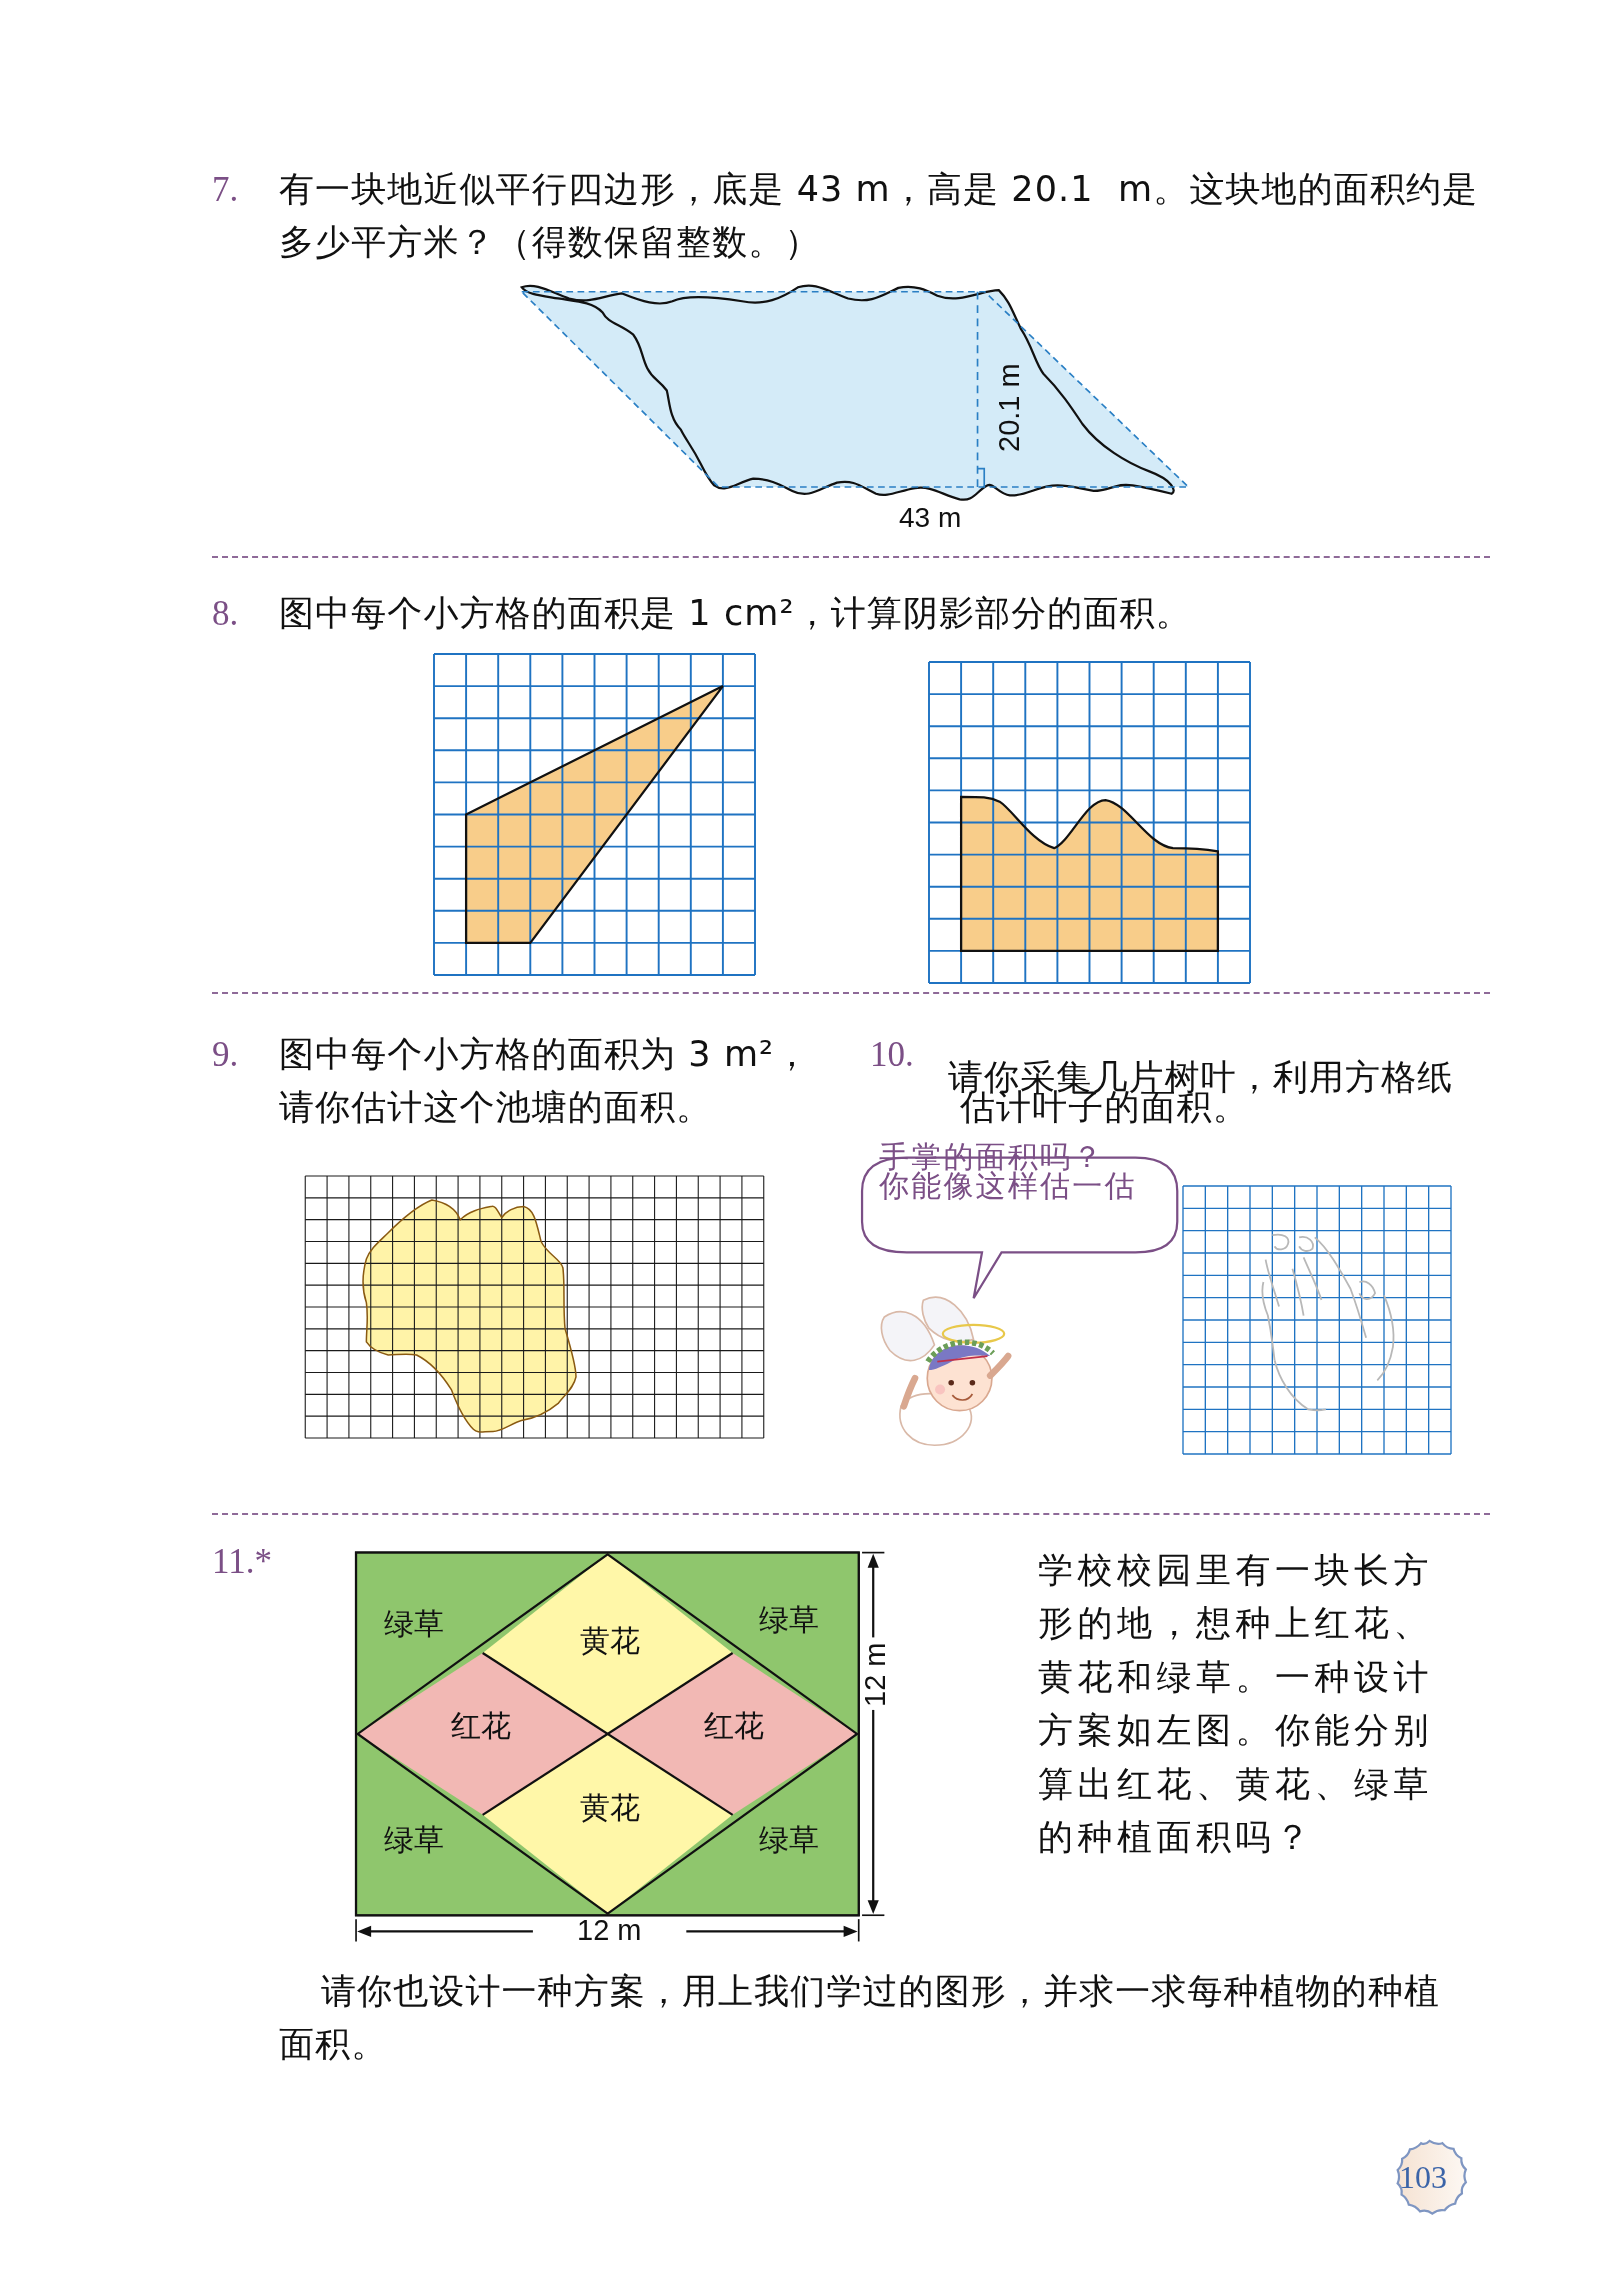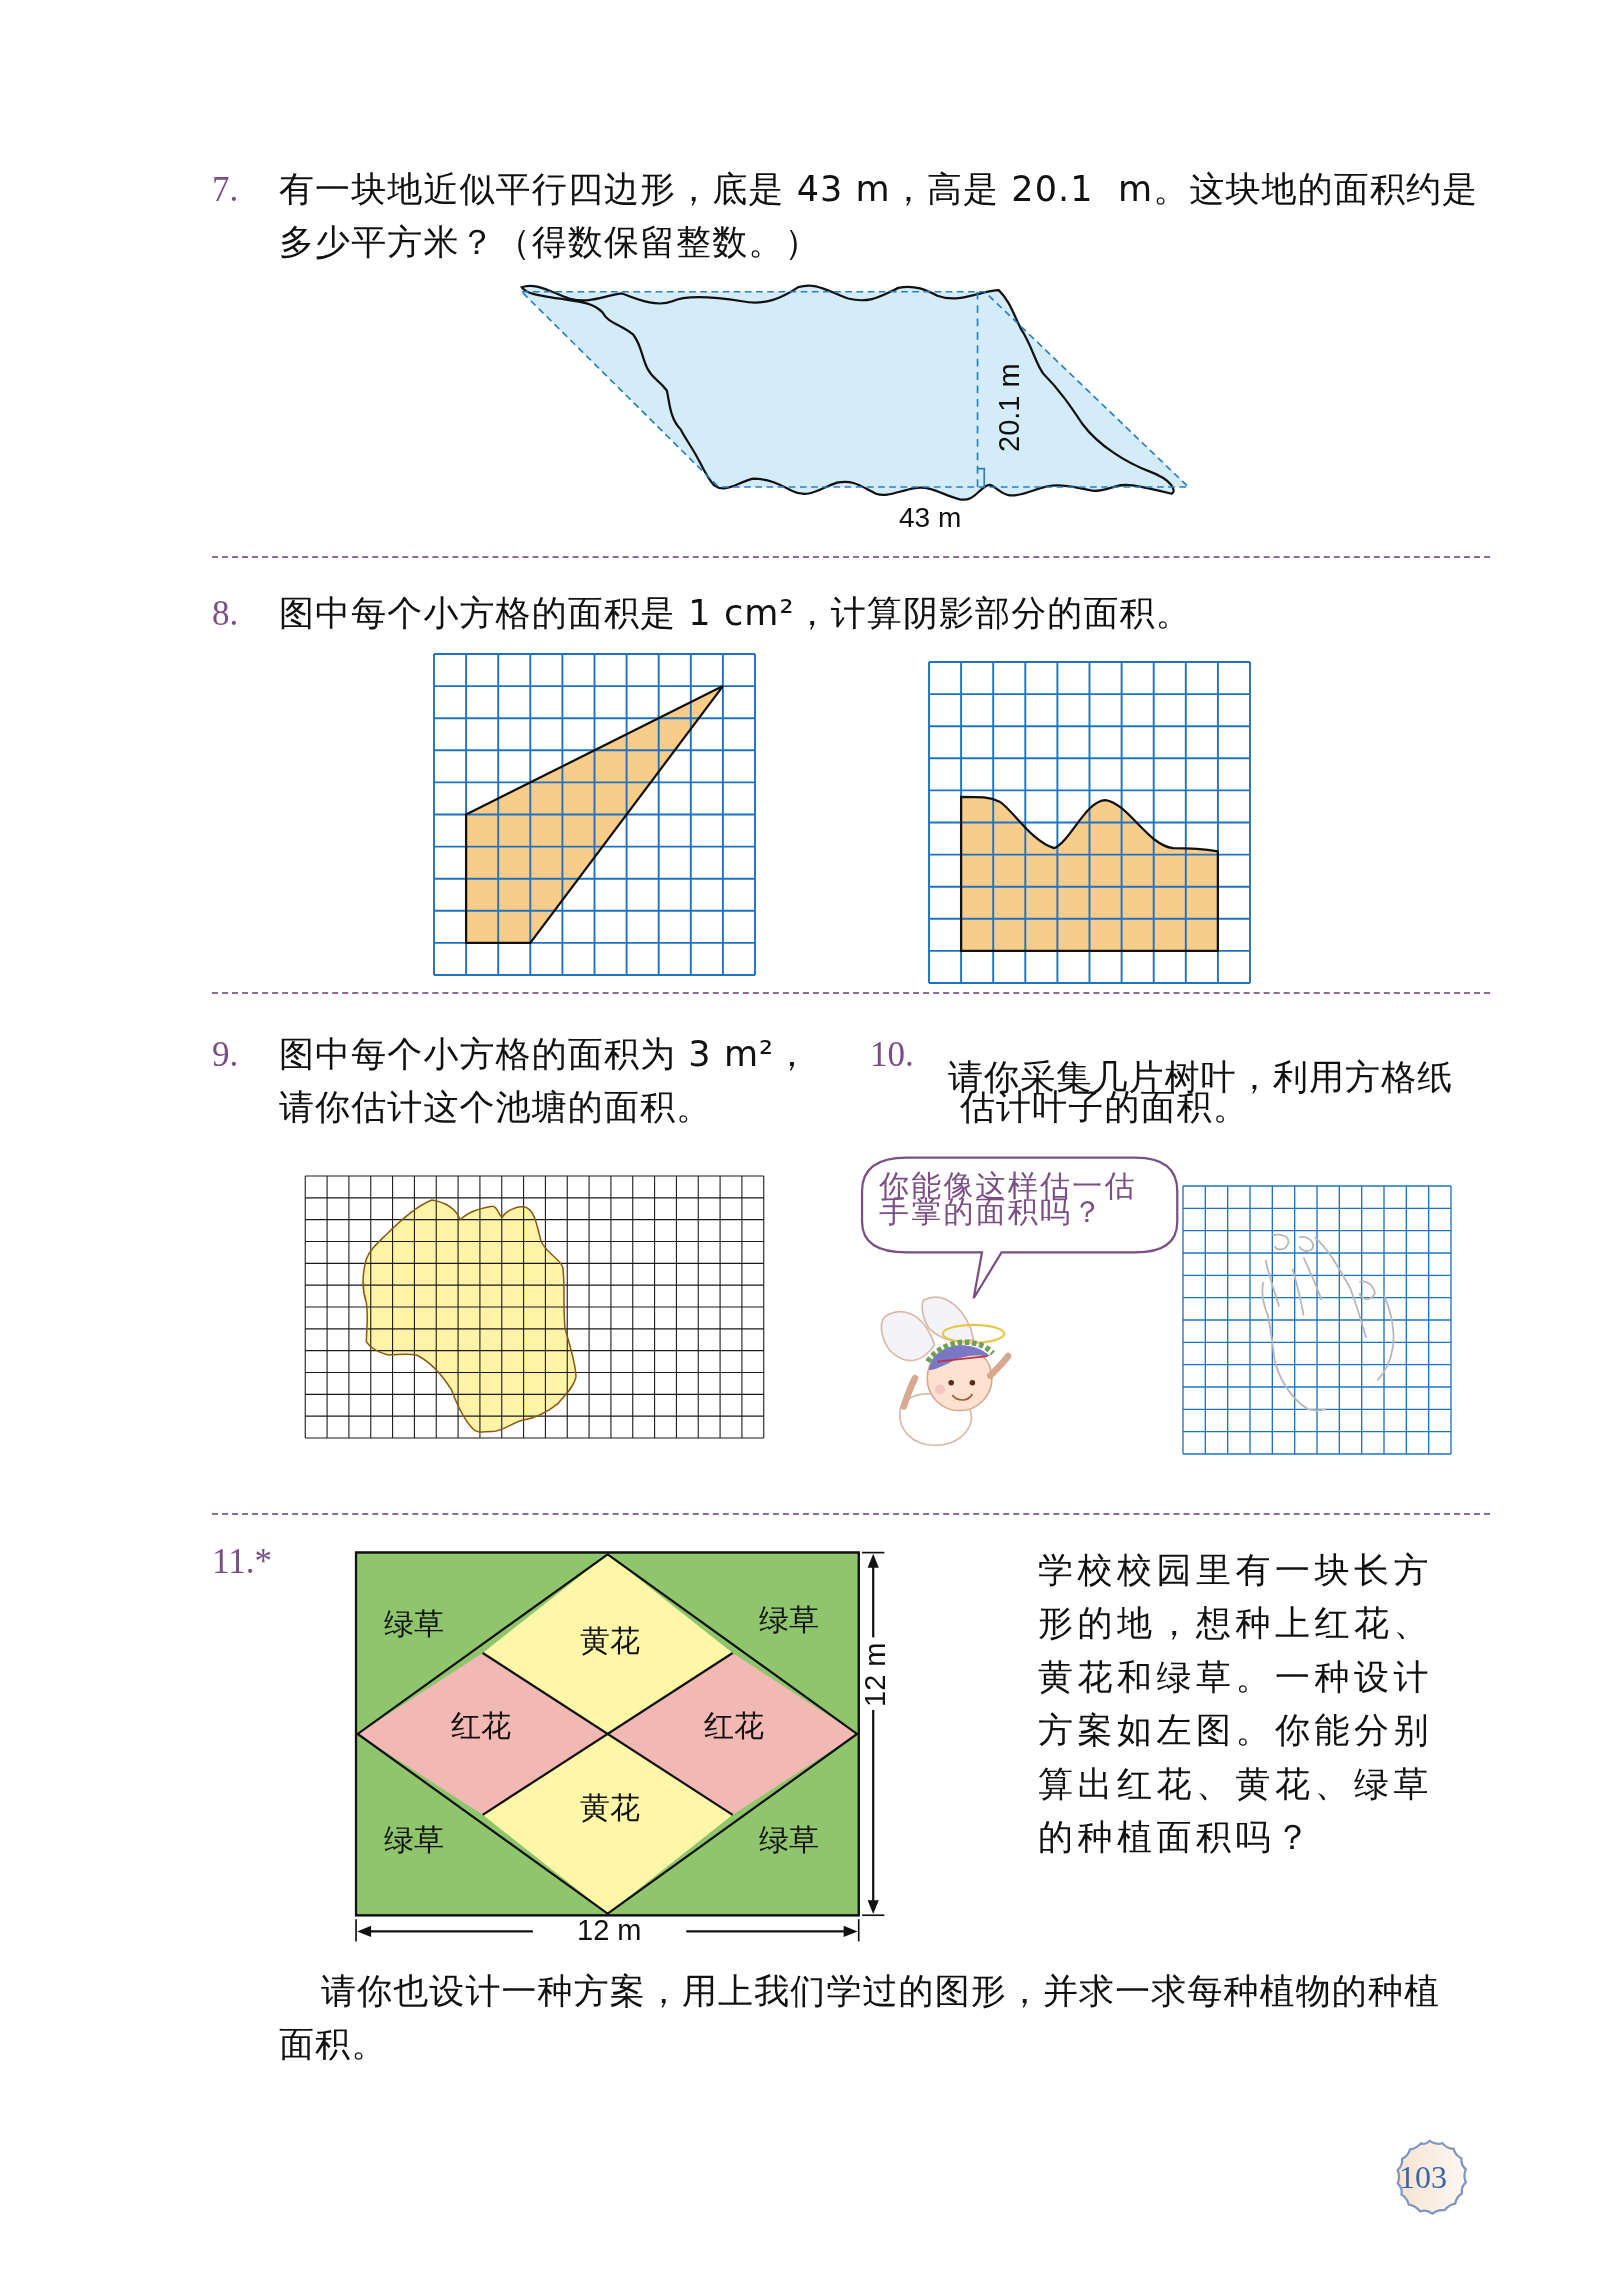--- a/index.html
+++ b/index.html
@@ -147,21 +147,21 @@
 </svg>
 
 <div class="qnum" style="left:870px;top:1037px;">10.</div>
 <div class="qtext" style="left:948px;top:1027px;margin-top:23px;">请你采集几片树叶，利用方格纸</div>
 <div class="qtext" style="left:948px;top:1080px;margin-left:12px;">估计叶子的面积。</div>
 
 <svg style="left:0;top:0;" width="1617" height="2284" viewBox="0 0 2898 4094">
   <path d="M1625,2075 L2035,2075 Q2110,2075 2110,2135 L2110,2190 Q2110,2245 2035,2245 L1795,2245 L1745,2327 L1760,2245 L1625,2245 Q1545,2245 1545,2190 L1545,2135 Q1545,2075 1625,2075 Z" fill="#fff" stroke="#7b4f86" stroke-width="4"></path>
 </svg>
 <div class="bubble-text" style="left:879px;top:1167px;">你能像这样估一估</div>
-<div class="bubble-text" style="left:879px;top:1193px;">手掌的面积吗？</div>
+<div class="bubble-text" style="left:879px;top:1138px;">手掌的面积吗？</div>
 
 <svg style="left:862px;top:1278px;" width="184" height="184" viewBox="0 0 330 330">
 
   <path d="M40,70 C70,50 110,60 130,120 C110,150 80,160 50,130 C35,110 30,85 40,70 Z" fill="#f4f4f8" stroke="#d9b9a8" stroke-width="3"></path>
   <path d="M110,40 C150,20 190,60 200,110 C170,120 140,110 120,90 C110,75 105,55 110,40 Z" fill="#f4f4f8" stroke="#d9b9a8" stroke-width="3"></path>
 
   <ellipse cx="200" cy="100" rx="55" ry="16" fill="none" stroke="#e8c84a" stroke-width="4"></ellipse>
 
   <path d="M70,230 C90,200 150,200 190,230 C210,260 180,300 130,300 C90,300 60,270 70,230 Z" fill="#ffffff" stroke="#d9b9a8" stroke-width="3"></path>
 

